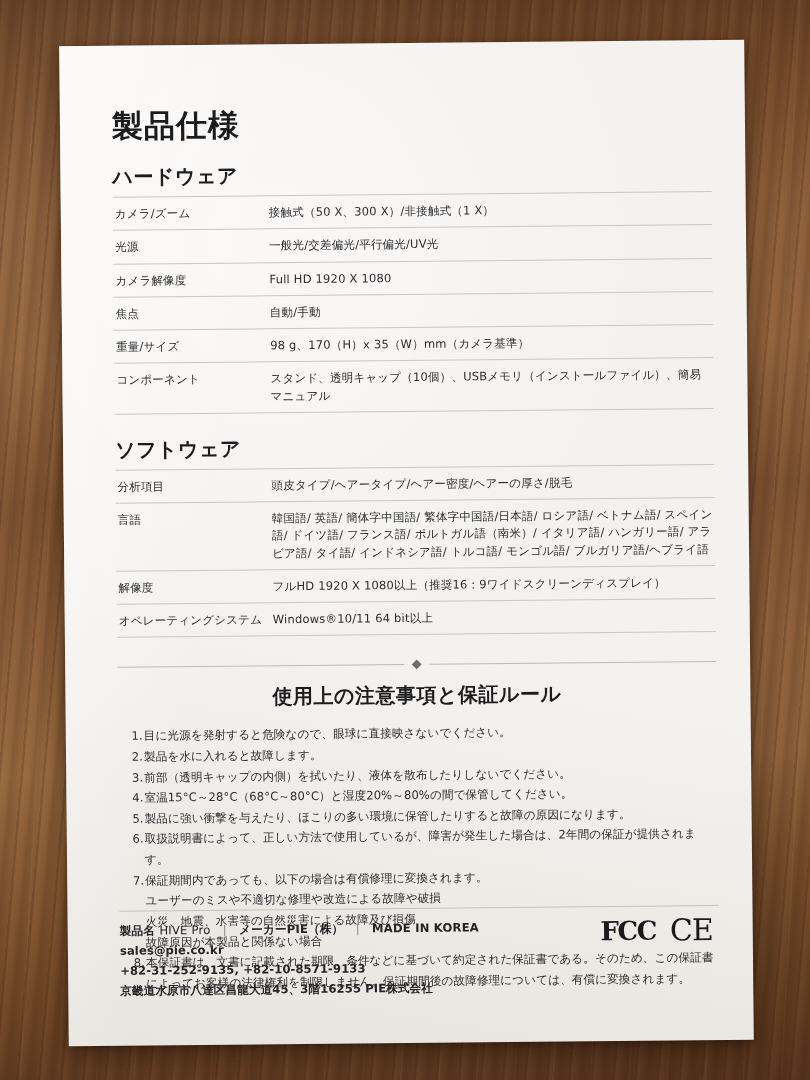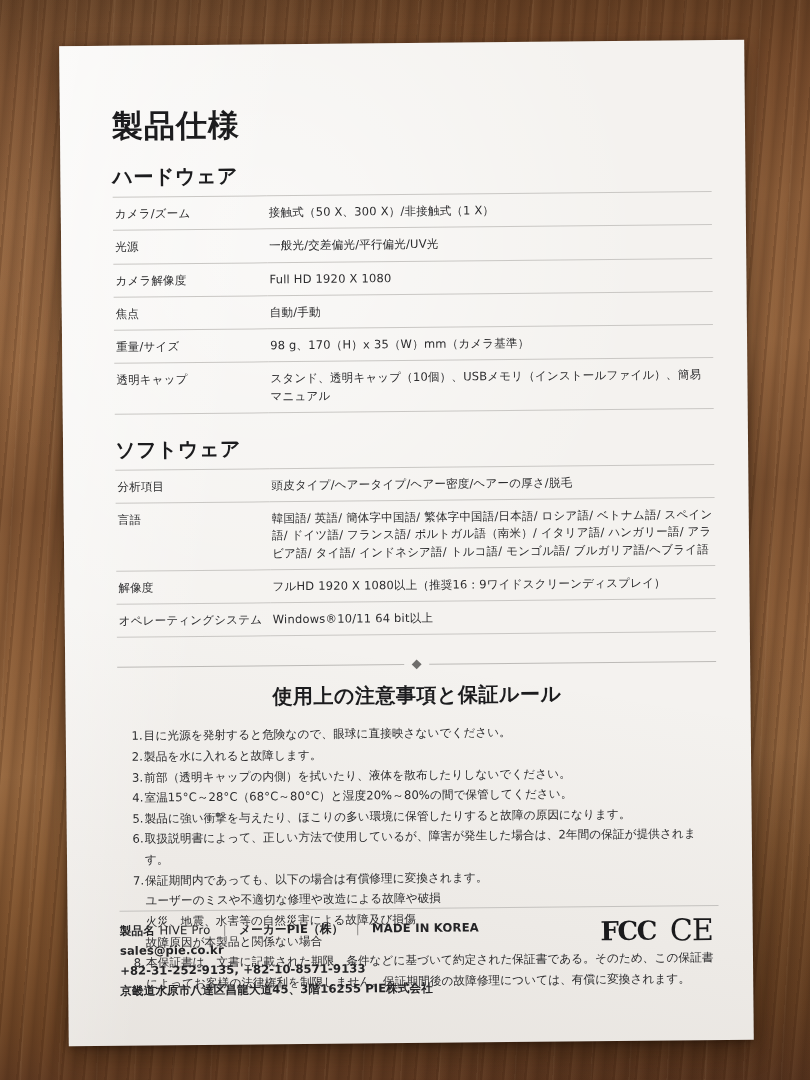--- a/index.html
+++ b/index.html
@@ -271,21 +271,21 @@
         </tr>
         <tr>
           <td class="key">焦点</td>
           <td class="val">自動/手動</td>
         </tr>
         <tr>
           <td class="key">重量/サイズ</td>
           <td class="val">98 g、170（H）x 35（W）mm（カメラ基準）</td>
         </tr>
         <tr>
-          <td class="key">透明キャップ</td>
+          <td class="key">コンポーネント</td>
           <td class="val">スタンド、透明キャップ（10個）、USBメモリ（インストールファイル）、簡易マニュアル</td>
         </tr>
       </tbody>
     </table>
 
     <h2 class="h2 second">ソフトウェア</h2>
     <table class="spec">
       <tbody>
         <tr>
           <td class="key">分析項目</td>

